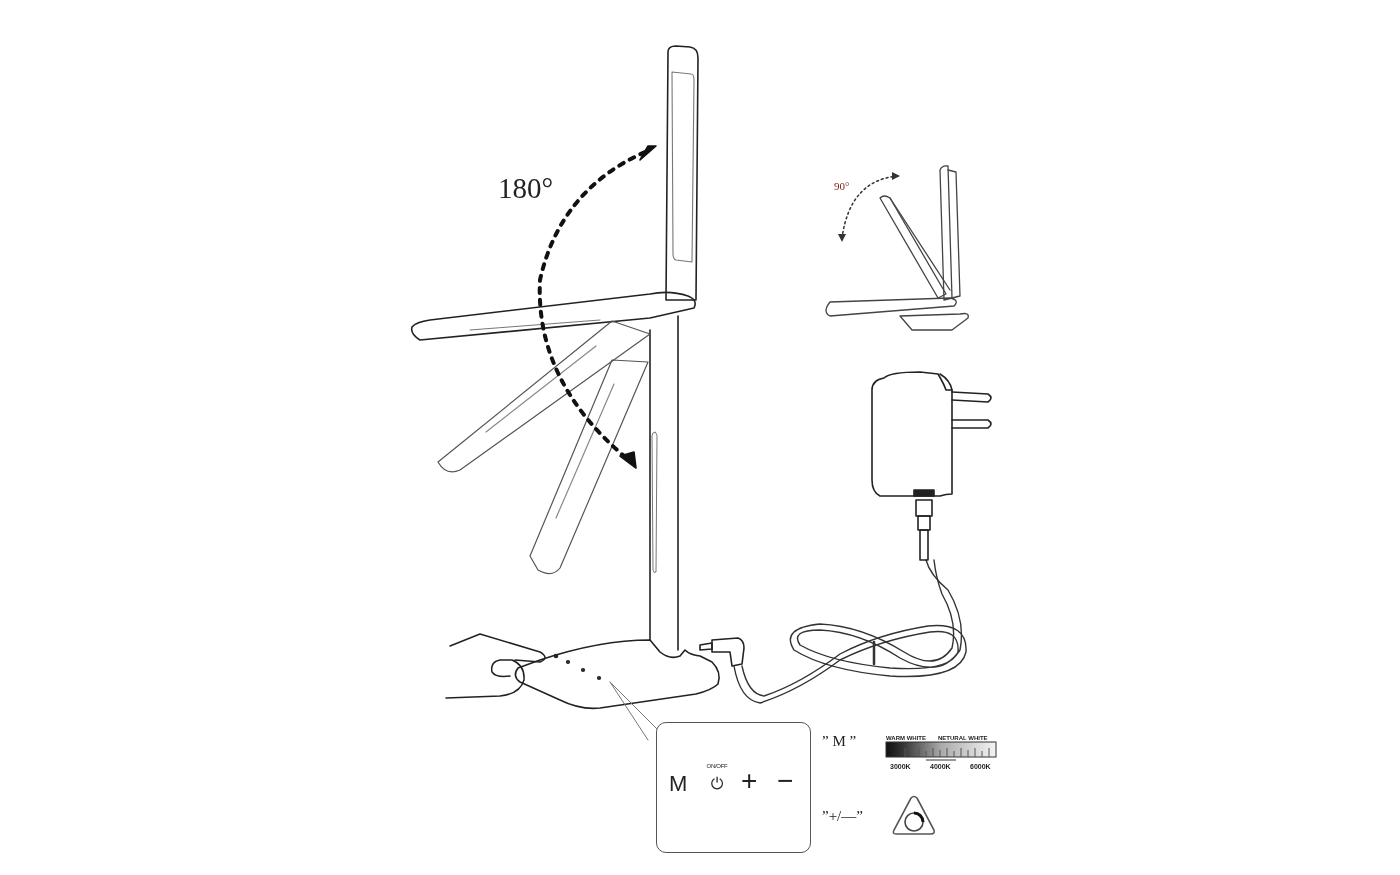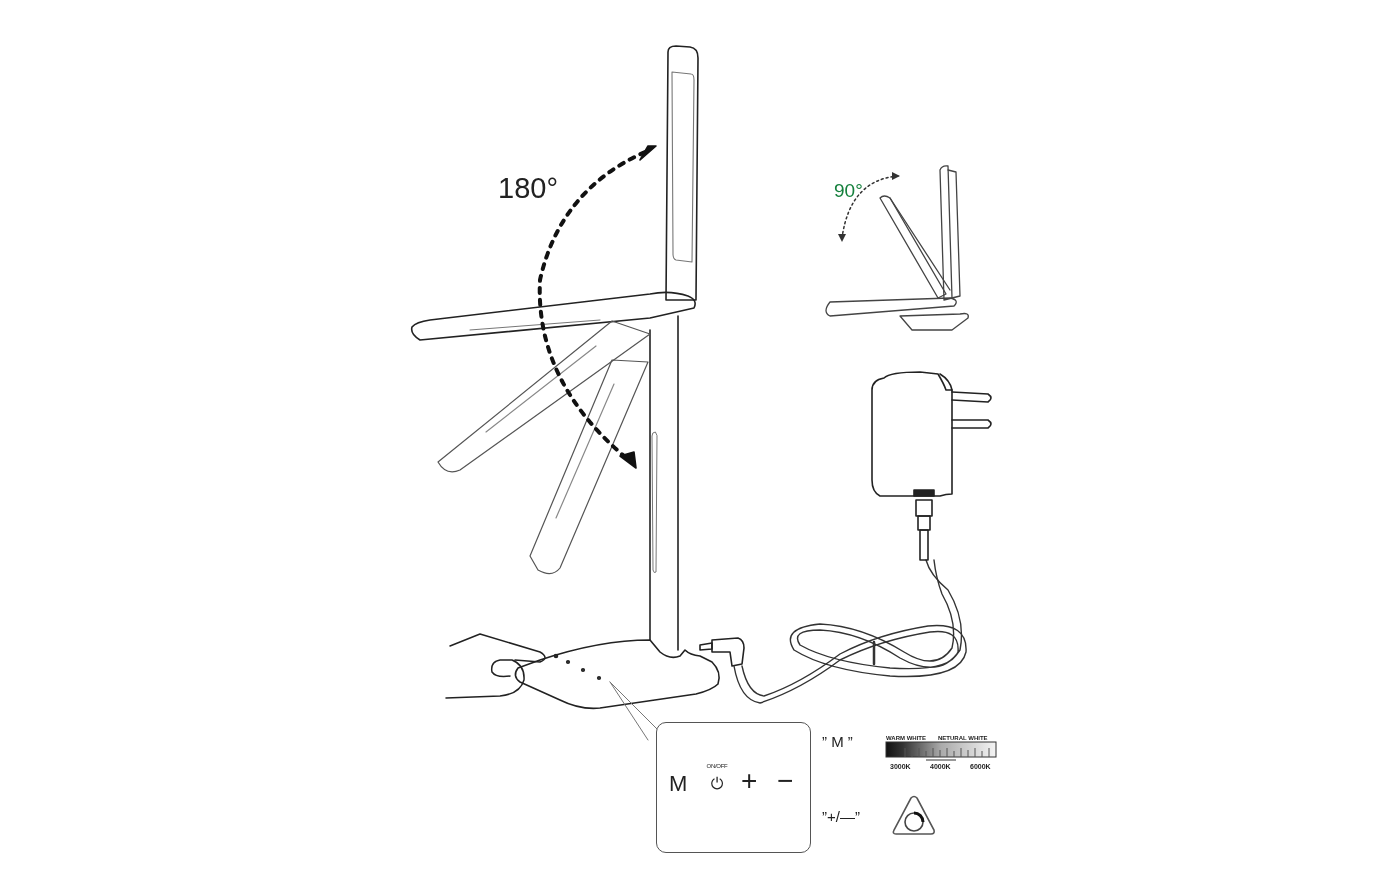--- a/index.html
+++ b/index.html
@@ -1,21 +1,21 @@
 <!DOCTYPE html>
 <html><head>
 <meta charset="utf-8">
 <style>
   html, body { margin: 0; padding: 0; background: #ffffff; }
   body { width: 1400px; height: 875px; position: relative; overflow: hidden;
          font-family: "Liberation Sans", sans-serif; color: #222; }
   svg.main { position: absolute; left: 0; top: 0; }
-  .lbl { position: absolute; font-family: Liberation Sans, sans-serif; color: #222; white-space: nowrap; }
+  .lbl { position: absolute; font-family: Liberation Serif, serif; color: #222; white-space: nowrap; }
   .angle180 { left: 498px; top: 172px; font-size: 29px; }
-  .angle90 { left: 834px; top: 180px; font-size: 19px; color: #15803d; }
+  .angle90 { left: 834px; top: 180px; font-size: 11px; color: #7f1d1d; }
   .panel { position: absolute; left: 656px; top: 722px; width: 153px; height: 129px;
            border: 1.5px solid #555; border-radius: 10px; background: #fff; }
   .btn { position: absolute; top: 48px; font-size: 22px; color: #222; }
   .btn-m { left: 12px; }
   .btn-power { left: 48px; top: 40px; width: 24px; text-align: center; }
   .btn-power .tiny { font-size: 6px; display: block; letter-spacing: -0.3px; }
   .btn-plus { left: 84px; font-size: 28px; top: 42px; }
   .btn-minus { left: 120px; font-size: 28px; top: 42px; }
   .q-m { left: 822px; top: 733px; font-size: 15px; }
   .q-pm { left: 822px; top: 808px; font-size: 15px; }

